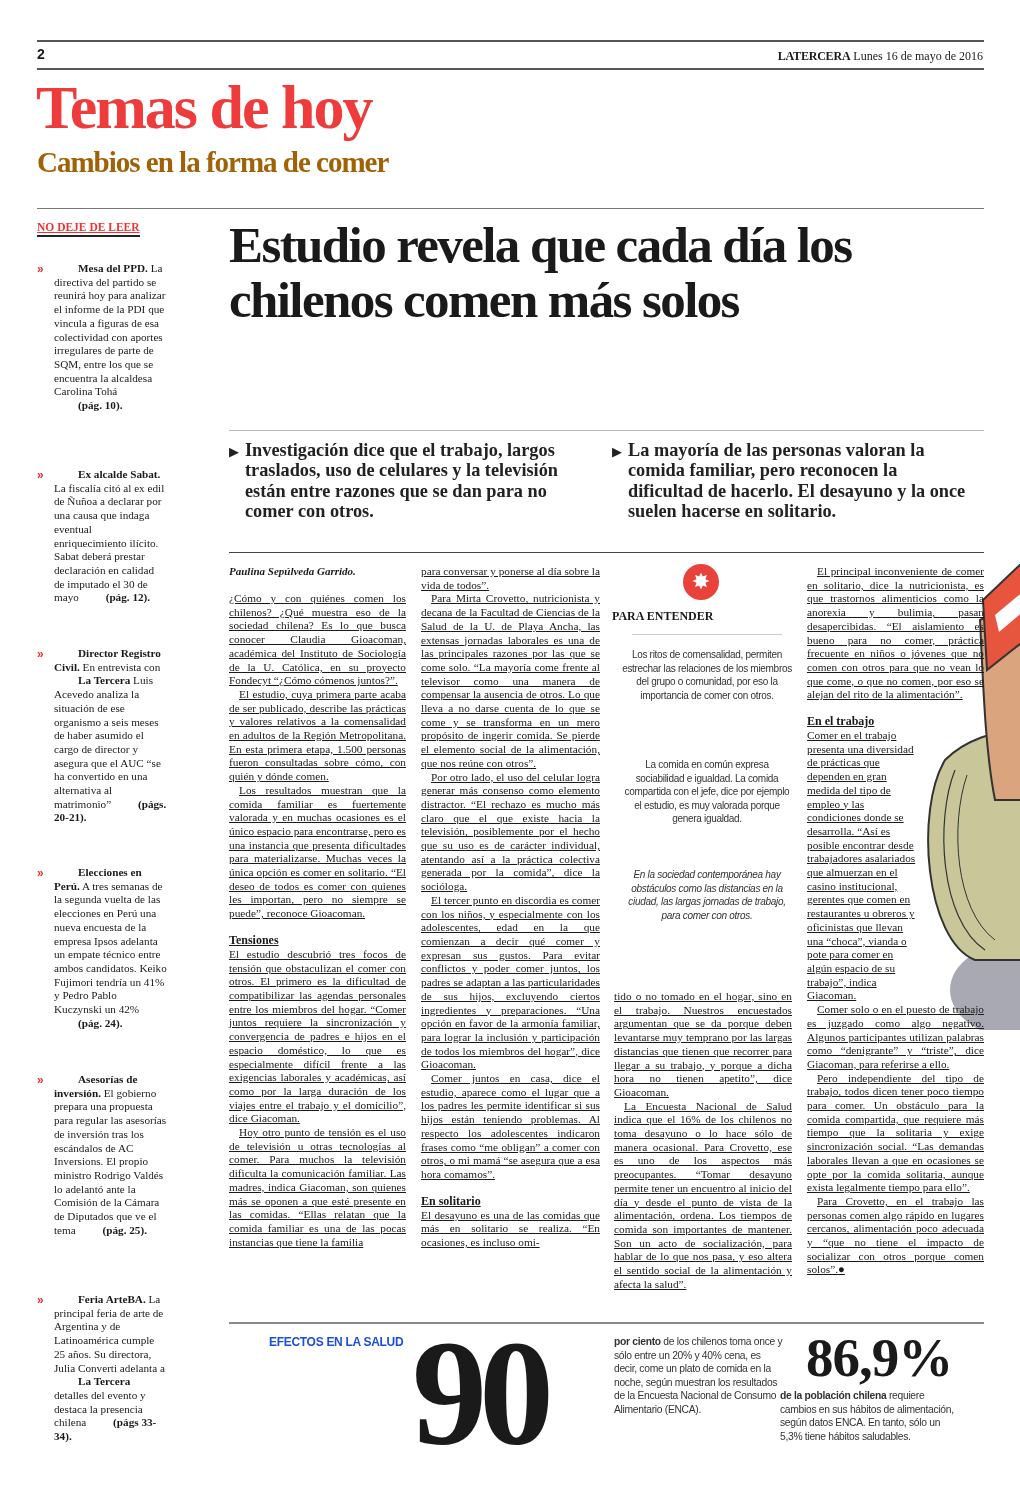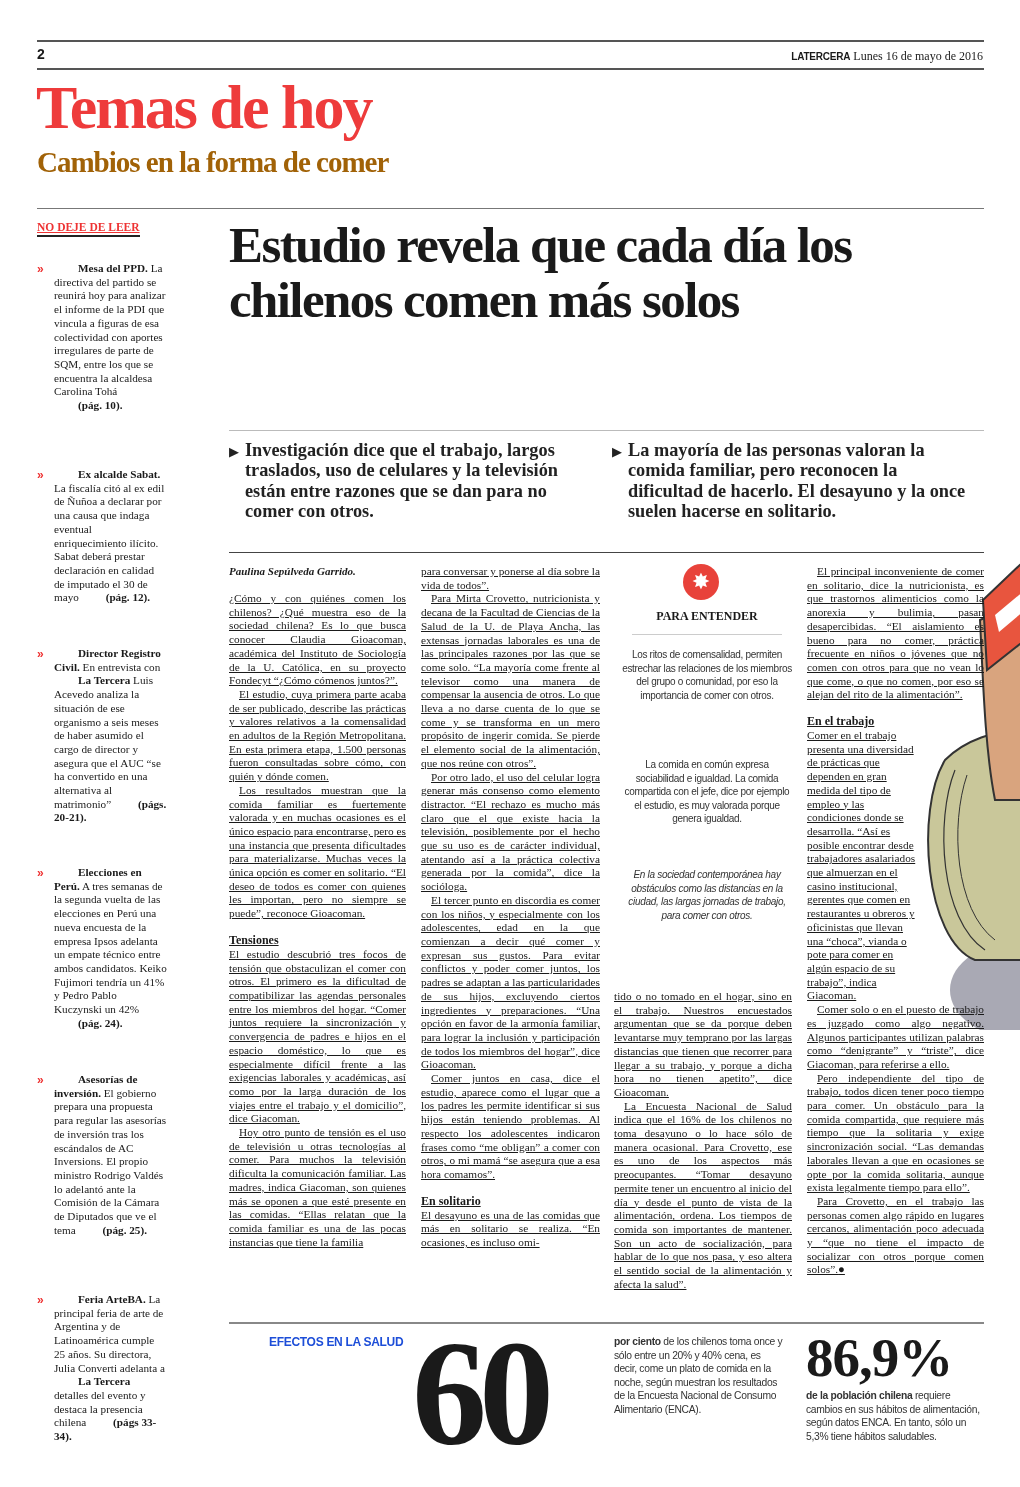--- a/index.html
+++ b/index.html
@@ -1,47 +1,47 @@
 <!DOCTYPE html>
 <html><head>
 <meta charset="utf-8">
 <style>
   html, body { margin: 0; padding: 0; background: #ffffff; }
   body { width: 1020px; height: 1487px; position: relative; overflow: hidden; color: #1a1a1a; font-family: "Liberation Serif", serif; }
   .abs { position: absolute; }
   .rule { position: absolute; background: #555; }
   .folio { left: 37px; top: 46px; font: bold 14px "Liberation Sans", sans-serif; }
   .pubdate { right: 37px; top: 49px; font-size: 12px; font-family: "Liberation Serif", serif; }
-  .pubdate b { font-family: Liberation Sans, sans-serif; font-weight: bold; font-size: 10px; letter-spacing: -0.2px; }
+  .pubdate b { font-family: Liberation Serif, serif; font-weight: bold; font-size: 12px; letter-spacing: -0.2px; }
   .section-title { left: 36px; top: 76px; font: bold 62px "Liberation Serif", serif; color: #ee3b3b; letter-spacing: -2px; line-height: 1; }
   .section-sub { left: 37px; top: 148px; font: bold 29px "Liberation Serif", serif; color: #a16207; letter-spacing: -1px; line-height: 1; }
   .sidebar-head { left: 37px; top: 221px; font: bold 11.5px "Liberation Serif", serif; color: #e33; border-bottom: 2px solid #222; padding-bottom: 2px; text-decoration: underline; }
   .sb-item { left: 37px; width: 130px; font-size: 11.2px; line-height: 13.7px; }
   .sb-item .chev { position: absolute; left: 0; top: 0; color: #e33; font: bold 12px "Liberation Sans", sans-serif; }
   .sb-item .txt { margin-left: 17px; display: block; }
   .sb-item b { font-weight: bold; margin-left: 24px; }
   .headline { left: 229px; top: 218px; width: 760px; font: bold 51px "Liberation Serif", serif; letter-spacing: -1.6px; line-height: 55px; }
   .deck { top: 440px; width: 355px; font-size: 18.3px; line-height: 20.3px; color: #222; }
   .deck .tri { position: absolute; left: 0; top: 2px; font-size: 13px; }
   .deck .dtxt { margin-left: 16px; display: block; font-weight: bold; }
   .byline { left: 229px; top: 565px; font: italic bold 11px "Liberation Serif", serif; }
   .col { font-size: 11.3px; line-height: 13.7px; text-align: justify; text-decoration: underline; }
   .col p { margin: 0; text-indent: 10px; }
   .col p.noind { text-indent: 0; }
   .col h4 { margin: 0; font: bold 12px "Liberation Serif", serif; }
   .pe-icon { left: 683px; top: 564px; width: 36px; height: 36px; border-radius: 50%; background: #e8423a; color: #fff; text-align: center; line-height: 36px; font-size: 22px; }
-  .pe-title { left: 612px; top: 609px; width: 190px; text-align: center; font: bold 12px "Liberation Serif", serif; }
+  .pe-title { left: 612px; top: 609px; width: 190px; font: bold 12px "Liberation Serif", serif; }
   .pe-rule { left: 632px; top: 634px; width: 150px; height: 1px; background: #ccc; }
   .pe-p { left: 622px; width: 170px; text-align: center; font: 10px "Liberation Sans", sans-serif; line-height: 13.6px; color: #333; letter-spacing: -0.3px; }
   .illus { left: 915px; top: 560px; width: 105px; height: 470px; }
   .stat-label { left: 229px; top: 1335px; font: bold 12px "Liberation Sans", sans-serif; color: #1d4ed8; letter-spacing: -0.3px; margin-left: 40px; }
   .big90 { left: 412px; top: 1318px; font: bold 150px "Liberation Serif", serif; line-height: 1; letter-spacing: -8px; }
   .stat90 { left: 614px; top: 1335px; width: 170px; font: 10.3px "Liberation Sans", sans-serif; line-height: 13.6px; color: #333; letter-spacing: -0.3px; }
   .big869 { left: 806px; top: 1330px; font: bold 55px "Liberation Serif", serif; line-height: 1; letter-spacing: -1px; }
-  .stat869 { left: 806px; top: 1389px; width: 180px; font: 10.3px "Liberation Sans", sans-serif; line-height: 13.6px; color: #333; letter-spacing: -0.3px; }
+  .stat869 { left: 780px; top: 1389px; width: 180px; font: 10.3px "Liberation Sans", sans-serif; line-height: 13.6px; color: #333; letter-spacing: -0.3px; }
 </style>
 </head>
 <body>
 
 <div class="rule" style="left:37px;top:40px;width:947px;height:2px;"></div>
 <div class="abs folio">2</div>
 <div class="abs pubdate"><b>LATERCERA</b> <span>Lunes 16 de mayo de 2016</span></div>
 <div class="rule" style="left:37px;top:68px;width:947px;height:2px;"></div>
 <div class="abs section-title">Temas de hoy</div>
 <div class="abs section-sub">Cambios en la forma de comer</div>
@@ -134,16 +134,16 @@
   <p>El principal inconveniente de comer en solitario, dice la nutricionista, es que trastornos alimenticios como la anorexia y bulimia, pasan desapercibidas. “El aislamiento es bueno para no comer, práctica frecuente en niños o jóvenes que no comen con otros para que no vean lo que come, o que no comen, por eso se alejan del rito de la alimentación”.</p>
   <h4 style="margin-top:12px;">En el trabajo</h4>
   <p class="noind" style="width:110px;text-align:left;">Comer en el trabajo presenta una diversidad de prácticas que dependen en gran medida del tipo de empleo y las condiciones donde se desarrolla. “Así es posible encontrar desde trabajadores asalariados que almuerzan en el casino institucional, gerentes que comen en restaurantes u obreros y oficinistas que llevan una “choca”, vianda o pote para comer en algún espacio de su trabajo”, indica Giacoman.</p>
   <p>Comer solo o en el puesto de trabajo es juzgado como algo negativo. Algunos participantes utilizan palabras como “denigrante” y “triste”, dice Giacoman, para referirse a ello.</p>
   <p>Pero independiente del tipo de trabajo, todos dicen tener poco tiempo para comer. Un obstáculo para la comida compartida, que requiere más tiempo que la solitaria y exige sincronización social. “Las demandas laborales llevan a que en ocasiones se opte por la comida solitaria, aunque exista legalmente tiempo para ello”.</p>
   <p><span>Para Crovetto, en el trabajo las personas comen algo rápido en lugares cercanos, alimentación poco adecuada y “que no tiene el impacto de socializar con otros porque comen solos”.</span><span>●</span></p>
 </div>
 
 <div class="rule" style="left:229px;top:1322px;width:755px;height:2px;background:#888;"></div>
 <div class="abs stat-label">EFECTOS EN LA SALUD</div>
-<div class="abs big90">60</div>
+<div class="abs big90">90</div>
 <div class="abs stat90"><b>por ciento</b><span> de los chilenos toma once y sólo entre un 20% y 40% cena, es decir, come un plato de comida en la noche, según muestran los resultados de la Encuesta Nacional de Consumo Alimentario (ENCA).</span></div>
 <div class="abs big869">86,9%</div>
 <div class="abs stat869"><b>de la población chilena</b><span> requiere cambios en sus hábitos de alimentación, según datos ENCA. En tanto, sólo un 5,3% tiene hábitos saludables.</span></div>
 
 </body></html>

